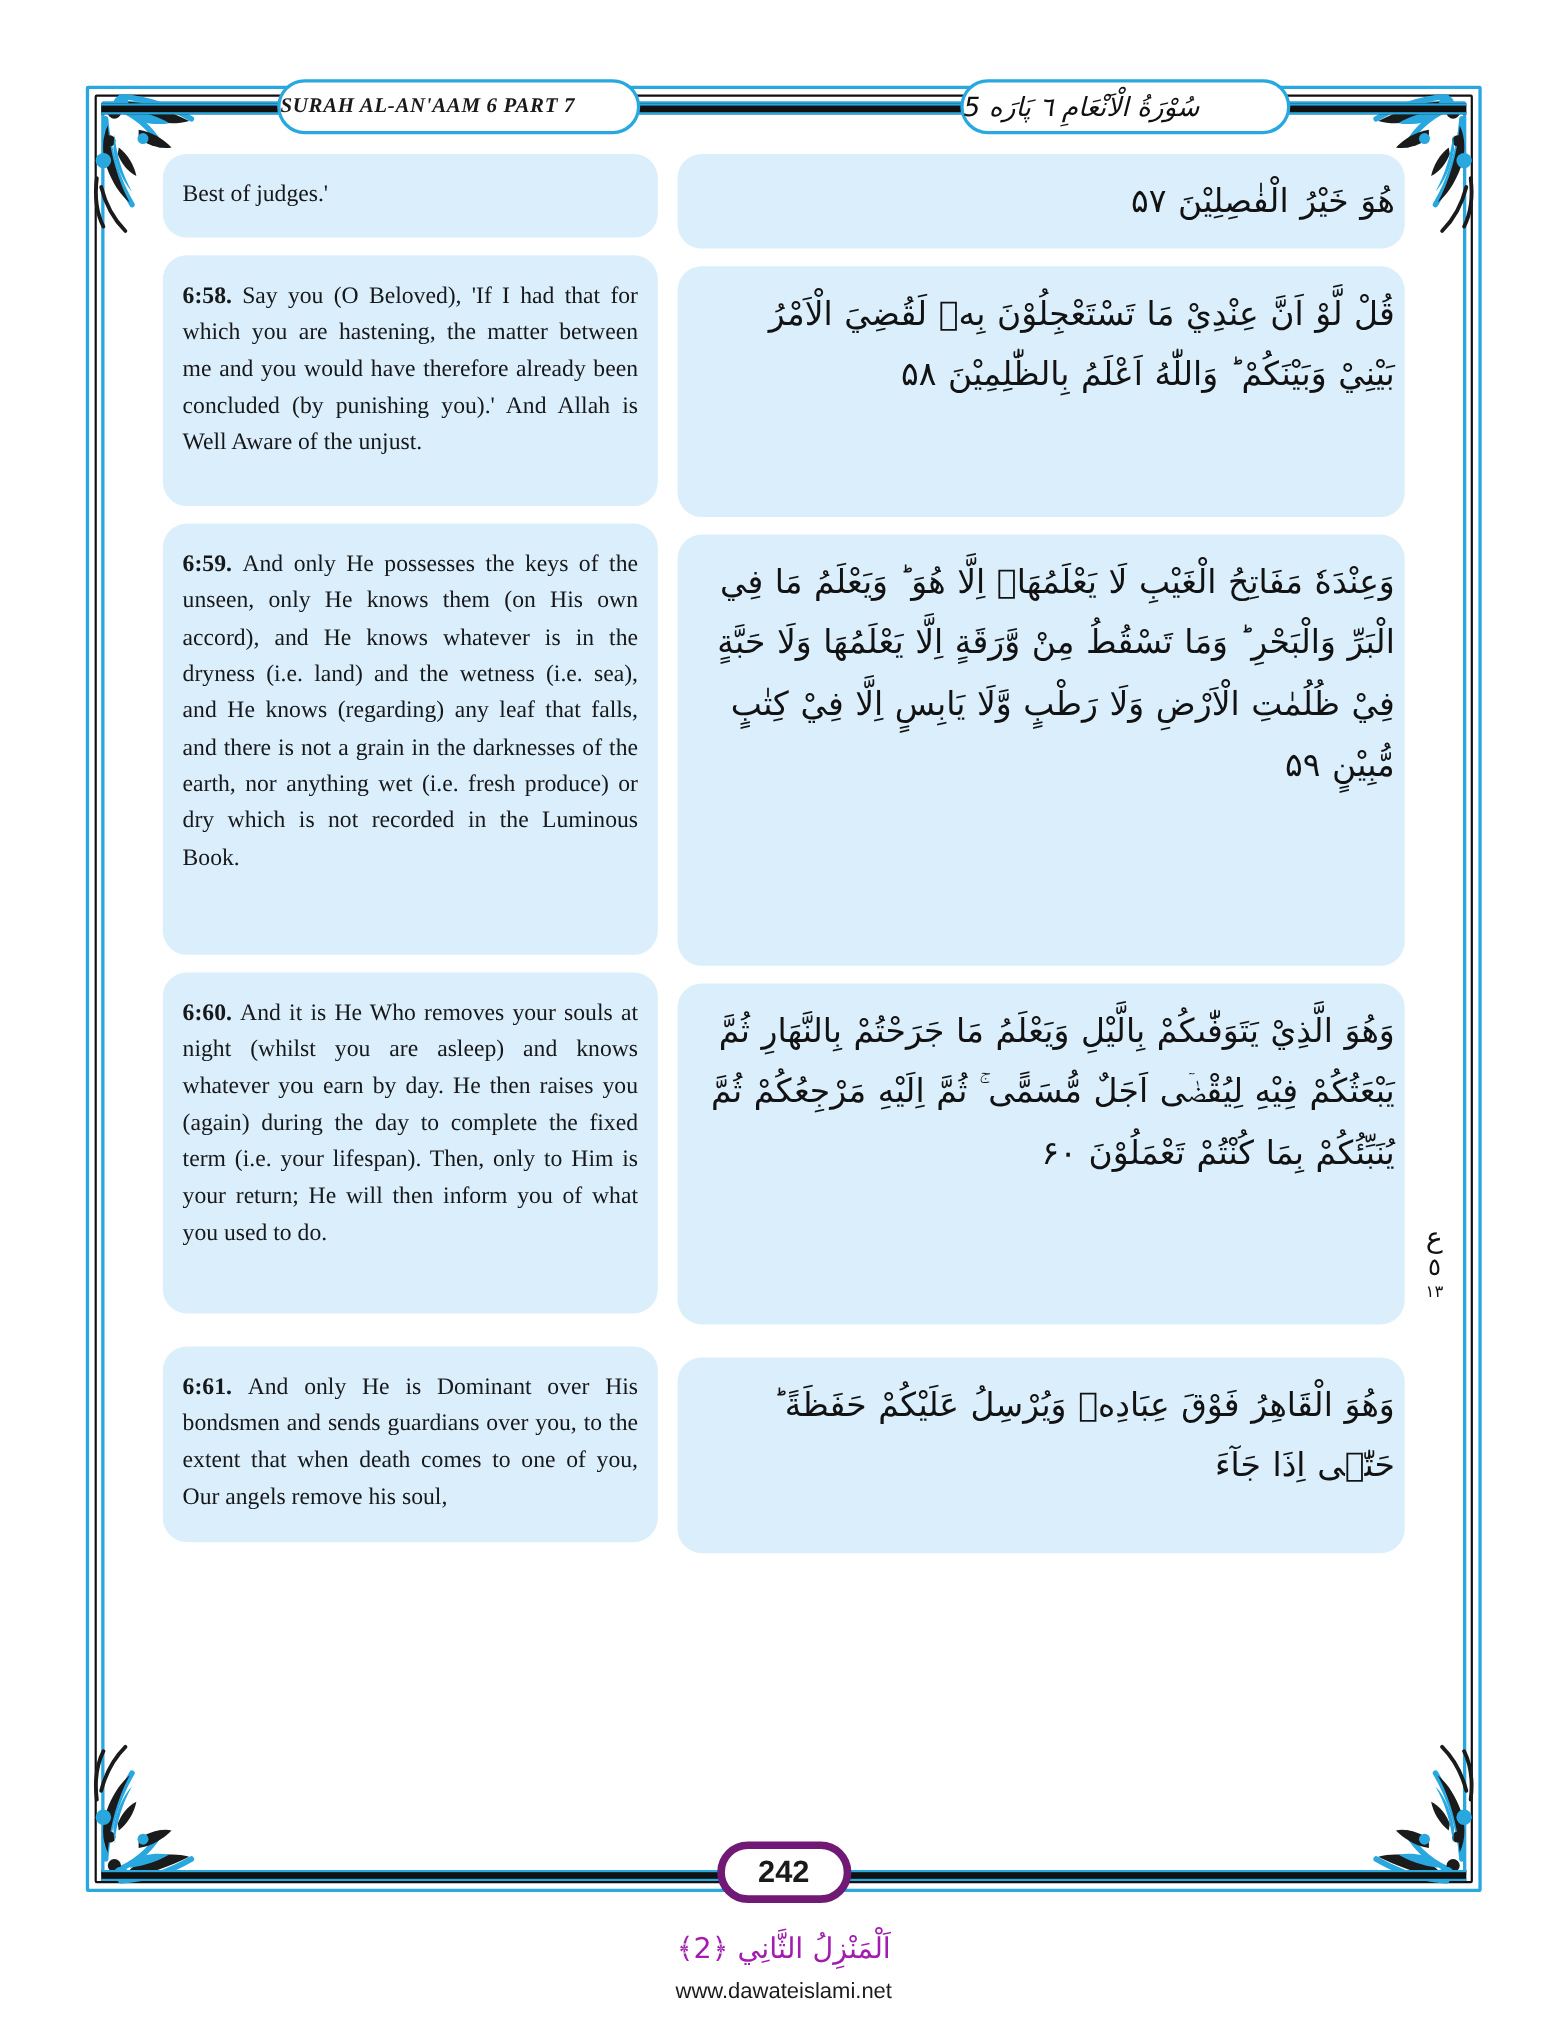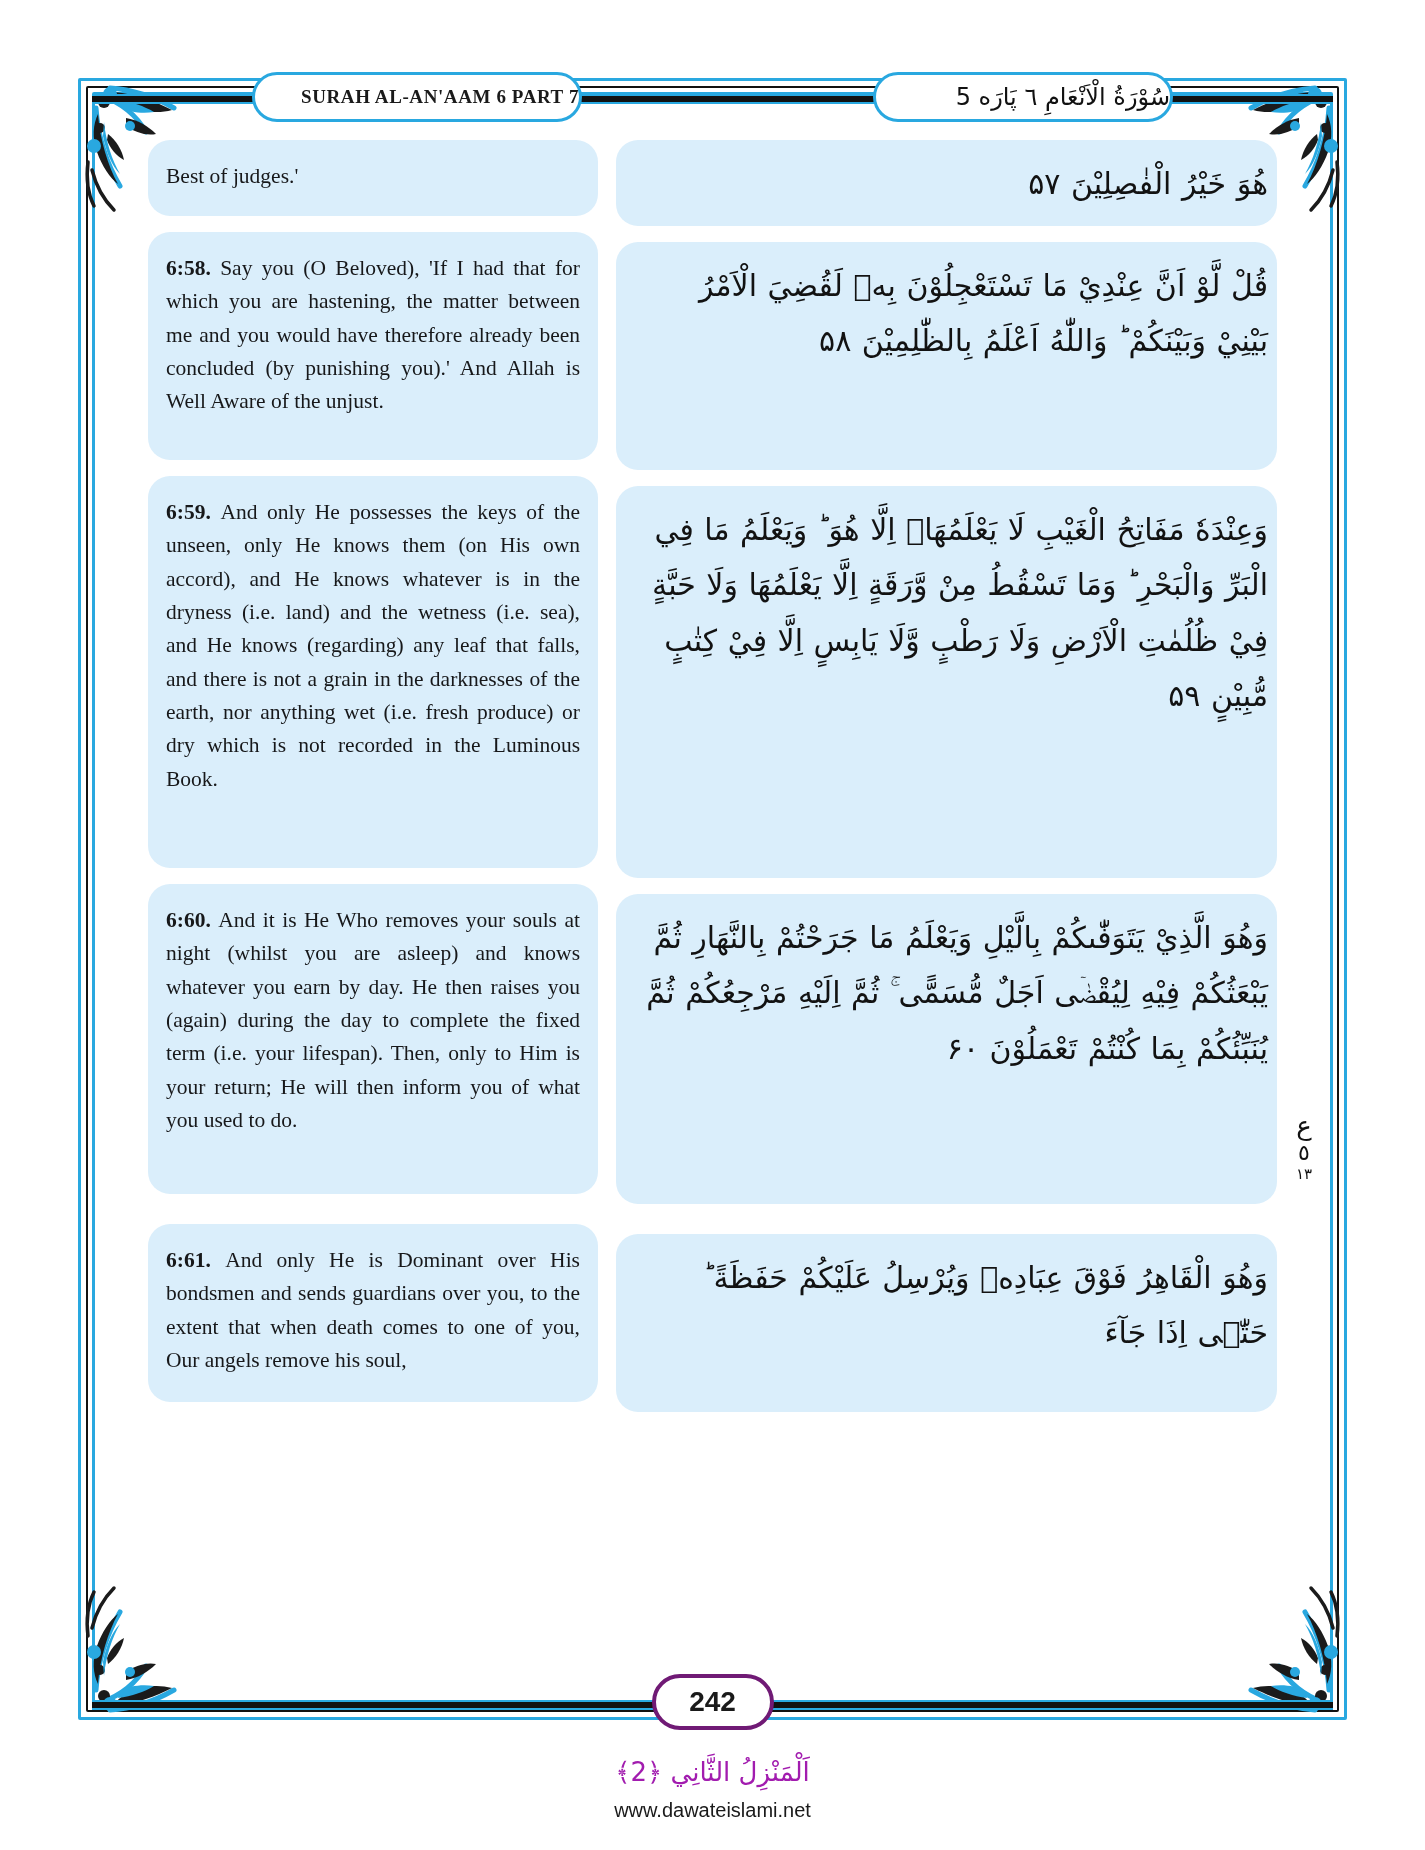--- a/index.html
+++ b/index.html
@@ -78,23 +78,24 @@
     background: #111111;
   }
   .pill {
     position: absolute;
     background: #ffffff;
     border: 3px solid #29a8e0;
     border-radius: 40px;
     height: 50px;
     display: flex;
     align-items: center;
-    justify-content: flex-end;
+    justify-content: flex-start;
     top: 4px;
     box-sizing: border-box;
+    font-style: italic;
   }
   .pill-left  { left: 160px;  width: 330px; }
   .pill-right { right: 160px; width: 300px; }
   .hdr-title-en {
     font-family: "Liberation Serif", serif;
     font-weight: bold;
     font-size: 19px;
     letter-spacing: 0.6px;
     color: #1a1a1a;
     white-space: nowrap;
@@ -191,21 +192,21 @@
     background: #111111;
   }
   .page-pill {
     position: absolute;
     left: 50%;
     transform: translateX(-50%);
     top: -2px;
     width: 122px;
     height: 56px;
     background: #ffffff;
-    border: 4px solid #701a75;
+    border: 7px solid #701a75;
     border-radius: 34px;
     display: flex;
     align-items: center;
     justify-content: center;
     box-sizing: border-box;
   }
   .page-num {
     font-family: "Liberation Sans", sans-serif;
     font-weight: bold;
     font-size: 28px;

